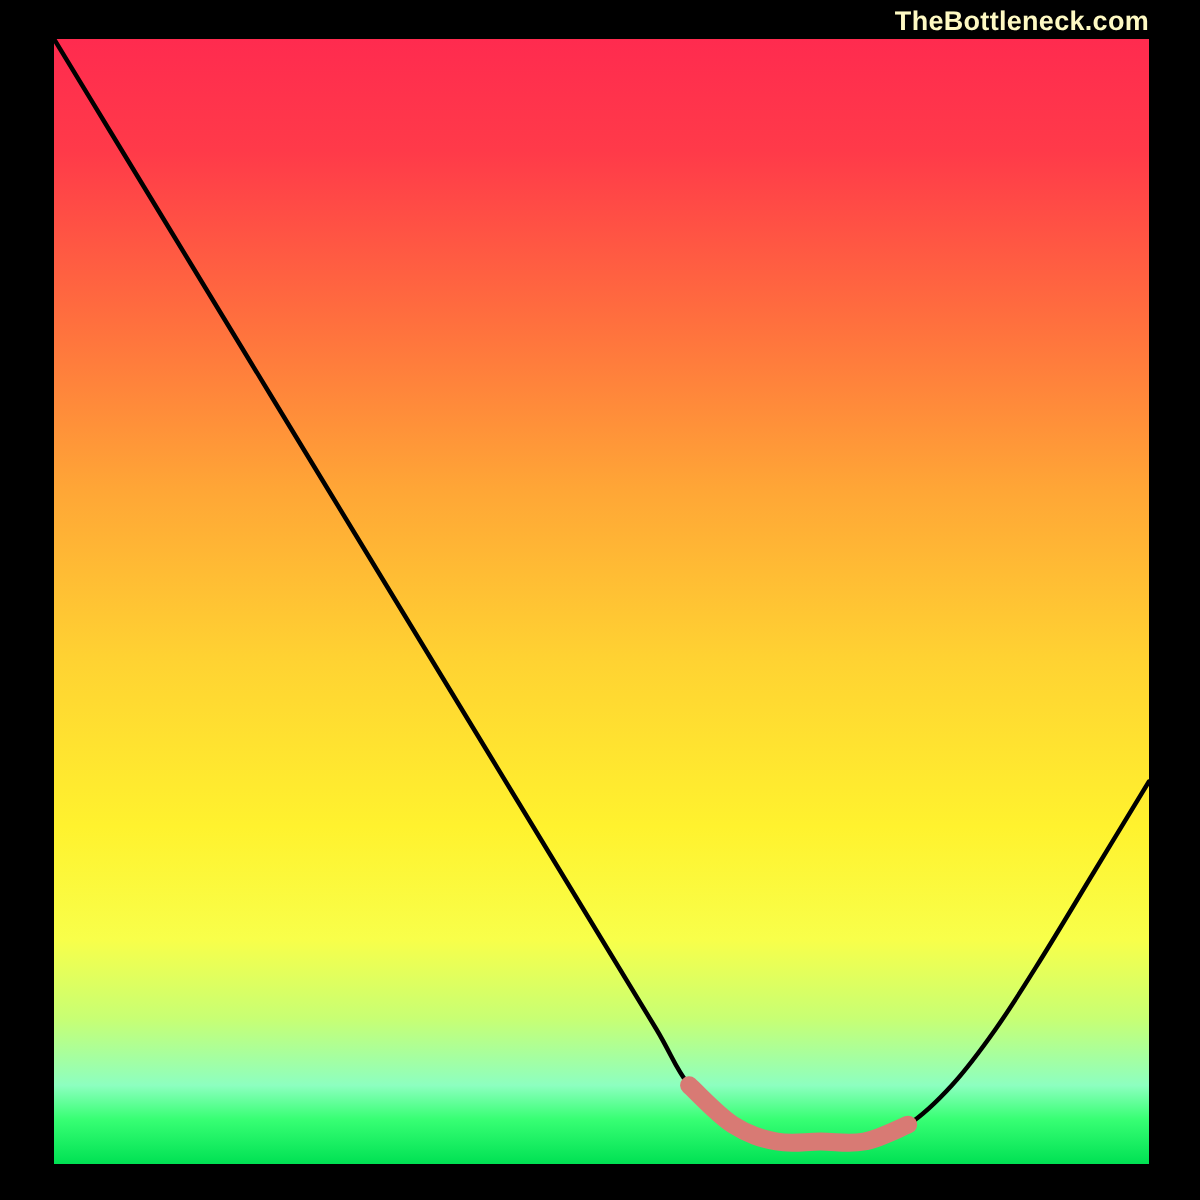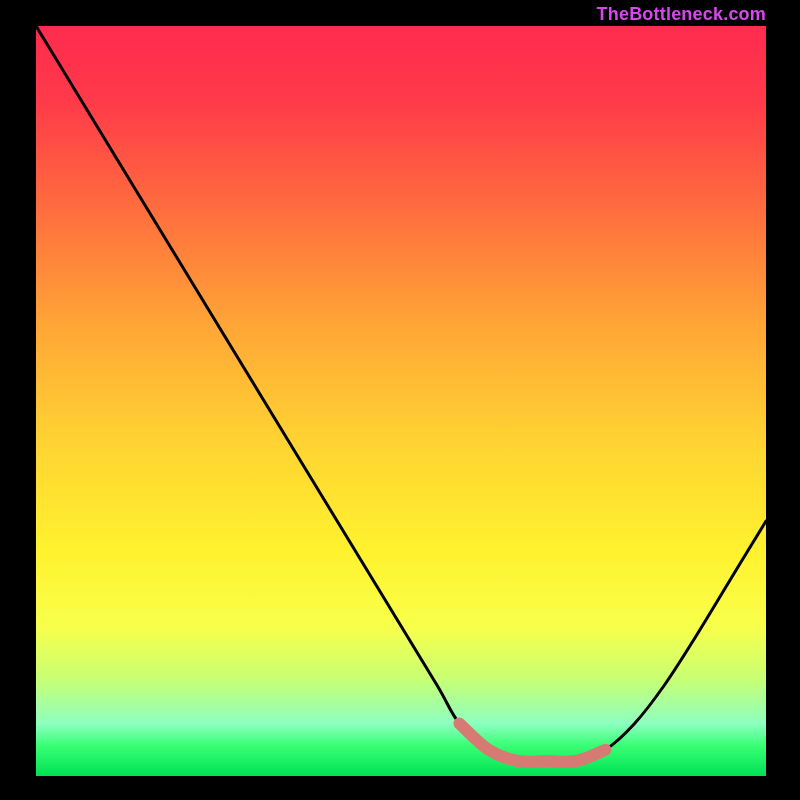--- a/index.html
+++ b/index.html
@@ -19,21 +19,21 @@
       #f8ff4a 80%,
       #c8ff73 87%,
       #8dffc0 93%,
       #38ff74 96%,
       #00e153 100%);
   }
   .attribution {
     position: absolute;
     top: 4px; right: 34px;
     font: 600 18px Arial, Helvetica, sans-serif;
-    color: #d946ef;
+    color: #fef9c3;
     letter-spacing: 0.2px;
   }
   svg.curve { position: absolute; left: 36px; top: 26px; width: 730px; height: 750px; }
 </style>
 </head>
 <body>
 
 <div class="wrap">
   <div class="plot"></div>
 

